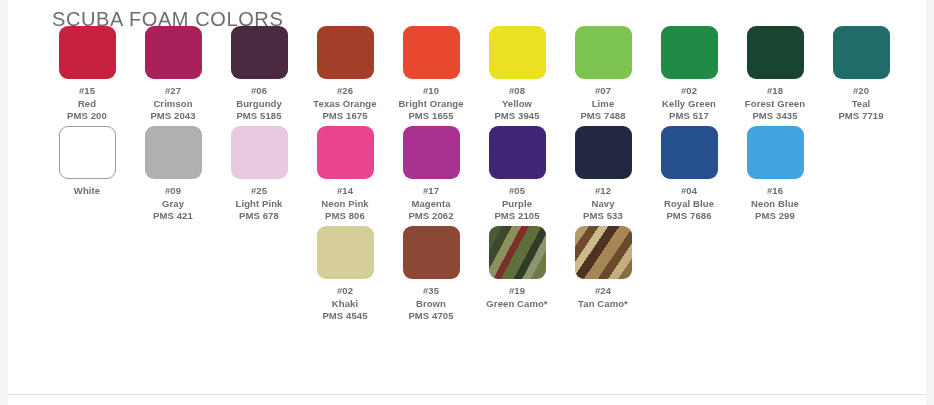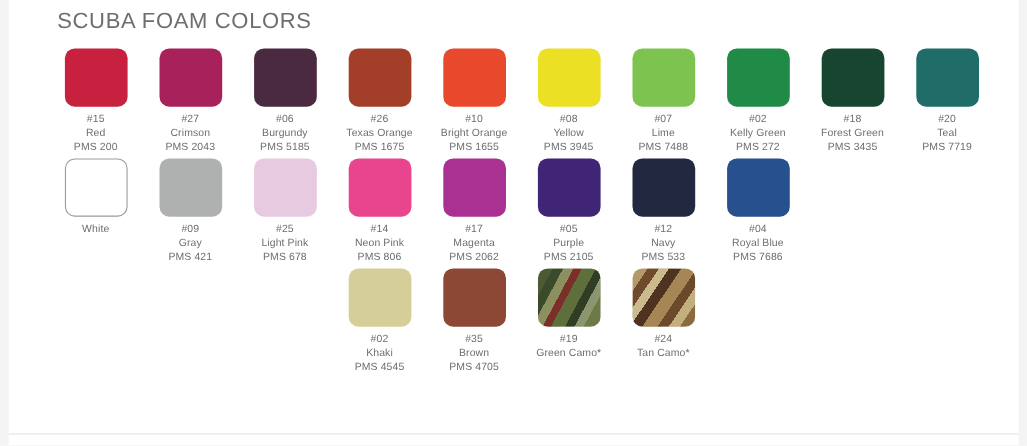--- a/index.html
+++ b/index.html
@@ -23,22 +23,23 @@
   #page-title {
     position: absolute;
     left: 44px; top: 8px;
     font-size: 20px;
     letter-spacing: 0.6px;
     color: #6d6e71;
     font-weight: 400;
   }
   #swatch-grid {
     position: absolute;
-    left: 36px; top: 44px;
+    left: 36px; top: 26px;
     width: 880px;
+    font-weight: bold;
   }
   .swatch-row {
     display: flex;
     flex-direction: row;
     align-items: flex-start;
     height: 100px;
   }
   .swatch-cell {
     width: 86px;
     flex: 0 0 86px;
@@ -135,21 +136,21 @@
             <div>#07</div>
             <div>Lime</div>
             <div>PMS 7488</div>
           </div>
         </div>
         <div class="swatch-cell">
           <div class="swatch-chip" style="background: rgb(31, 139, 70);"></div>
           <div class="swatch-caption">
             <div>#02</div>
             <div>Kelly Green</div>
-            <div>PMS 272</div>
+            <div>PMS 517</div>
           </div>
         </div>
         <div class="swatch-cell">
           <div class="swatch-chip" style="background: rgb(23, 69, 47);"></div>
           <div class="swatch-caption">
             <div>#18</div>
             <div>Forest Green</div>
             <div>PMS 3435</div>
           </div>
         </div>
@@ -218,20 +219,28 @@
           </div>
         </div>
         <div class="swatch-cell">
           <div class="swatch-chip" style="background: rgb(39, 80, 142);"></div>
           <div class="swatch-caption">
             <div>#04</div>
             <div>Royal Blue</div>
             <div>PMS 7686</div>
           </div>
         </div>
+        <div class="swatch-cell">
+          <div class="swatch-chip" style="background: rgb(65, 163, 224);"></div>
+          <div class="swatch-caption">
+            <div>#16</div>
+            <div>Neon Blue</div>
+            <div>PMS 299</div>
+          </div>
+        </div>
       </div>
       <div class="swatch-row">
         <div class="swatch-cell empty">
           <div class="swatch-chip"></div>
           <div class="swatch-caption"></div>
         </div>
         <div class="swatch-cell empty">
           <div class="swatch-chip"></div>
           <div class="swatch-caption"></div>
         </div>

